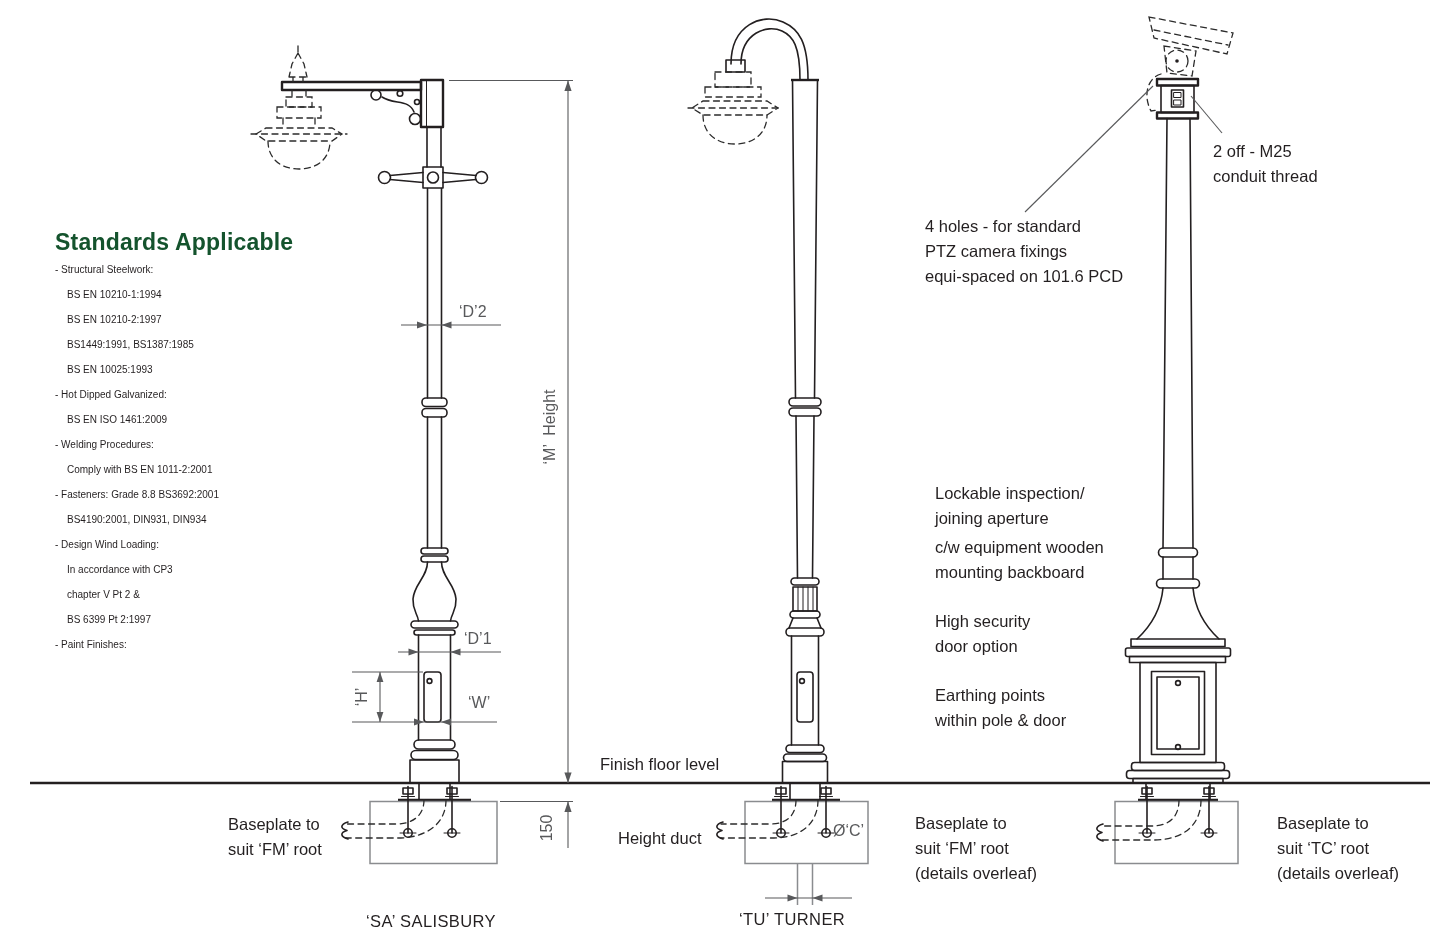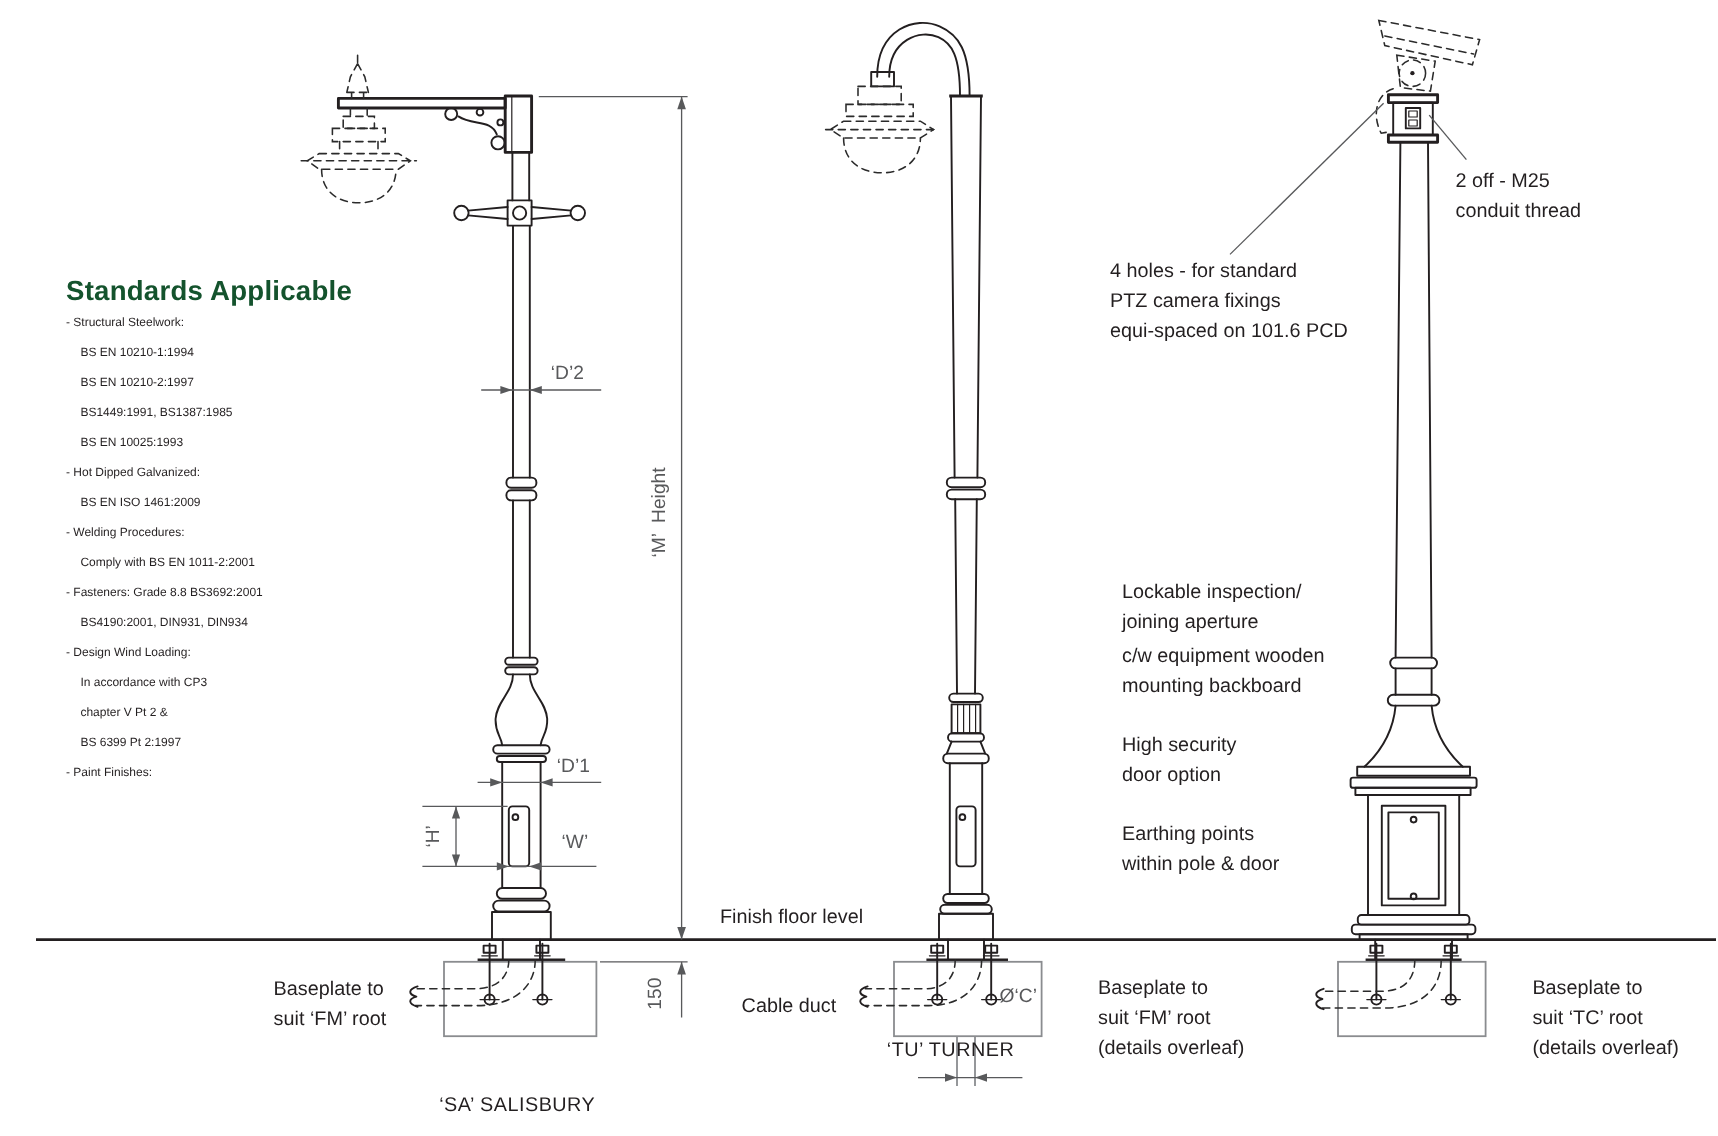--- a/index.html
+++ b/index.html
@@ -288,35 +288,35 @@
 <div class="lbl note" style="left:935px;top:461px;margin-top:20px;">Lockable inspection/
 joining aperture</div>
 <div class="lbl note" style="left:935px;top:535px;">c/w equipment wooden
 mounting backboard</div>
 <div class="lbl note" style="left:935px;top:609px;">High security
 door option</div>
 <div class="lbl note" style="left:935px;top:683px;">Earthing points
 within pole &amp; door</div>
 
 <div class="lbl note" style="left:600px;top:752px;">Finish floor level</div>
-<div class="lbl note" style="left:618px;top:826px;">Cable duct</div>
+<div class="lbl note" style="left:618px;top:826px;">Height duct</div>
 <div class="lbl note" style="left:228px;top:812px;">Baseplate to
 suit ‘FM’ root</div>
 <div class="lbl note" style="left:915px;top:811px;">Baseplate to
 suit ‘FM’ root
 (details overleaf)</div>
 <div class="lbl note" style="left:1277px;top:811px;">Baseplate to
 suit ‘TC’ root
 (details overleaf)</div>
 
 <div class="dimlbl" style="left:459px;top:303px;">‘D’2</div>
 <div class="dimlbl" style="left:464px;top:630px;">‘D’1</div>
 <div class="dimlbl" style="left:468px;top:694px;">‘W’</div>
 <div class="dimlbl rot" style="left:344px;top:688px;width:36px;">‘H’</div>
 <div class="dimlbl rot" style="left:504px;top:418px;width:92px;">‘M’  Height</div>
 <div class="dimlbl rot" style="left:527px;top:819px;width:40px;">150</div>
 <div class="dimlbl" style="left:833px;top:822px;">Ø‘C’</div>
 
 <div class="pname" style="left:366px;top:912px;">‘SA’ SALISBURY</div>
-<div class="pname" style="left:739px;top:866px;">‘TU’ TURNER</div>
+<div class="pname" style="left:739px;top:910px;">‘TU’ TURNER</div>
 <div class="pname" style="left:1110px;top:910px;margin-top:40px;">‘WI’ WINDSOR</div>
 
 </div>
 
 </body></html>

